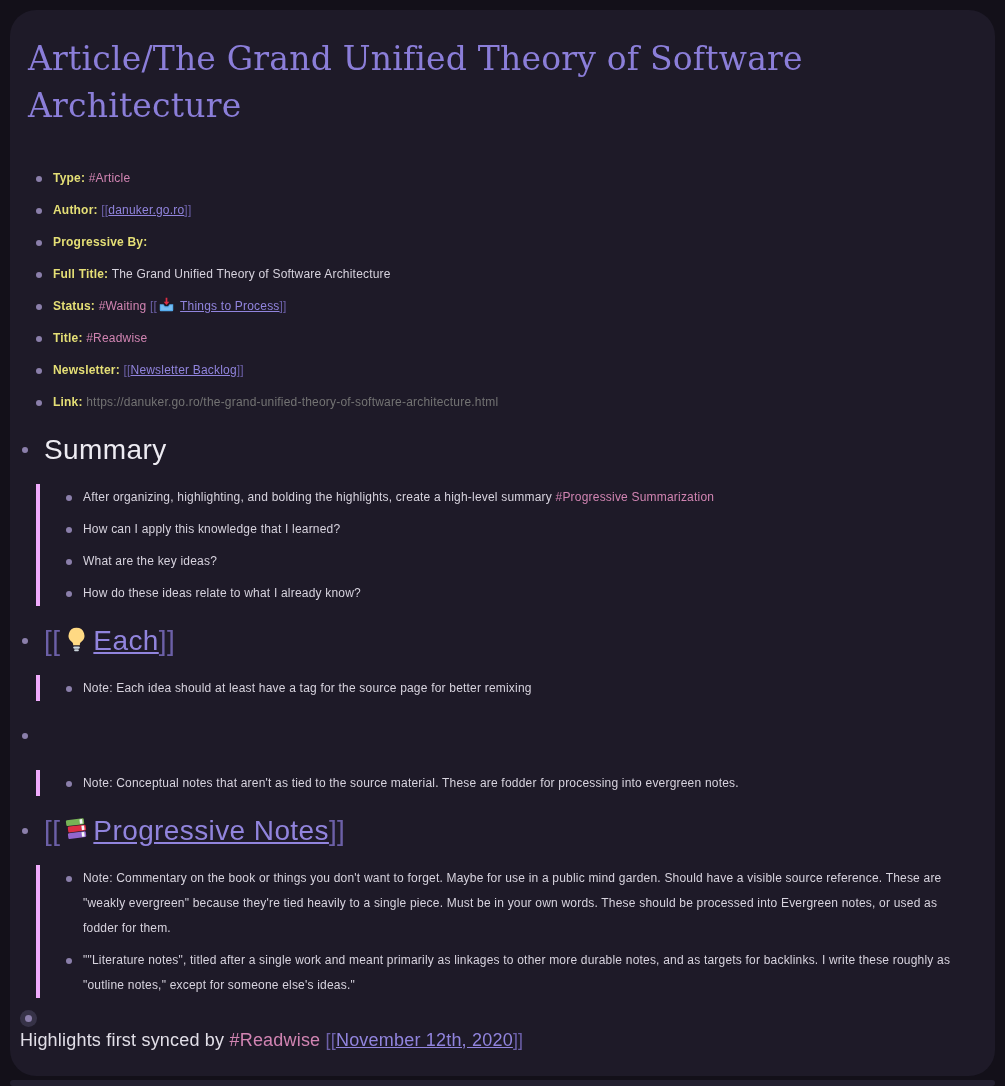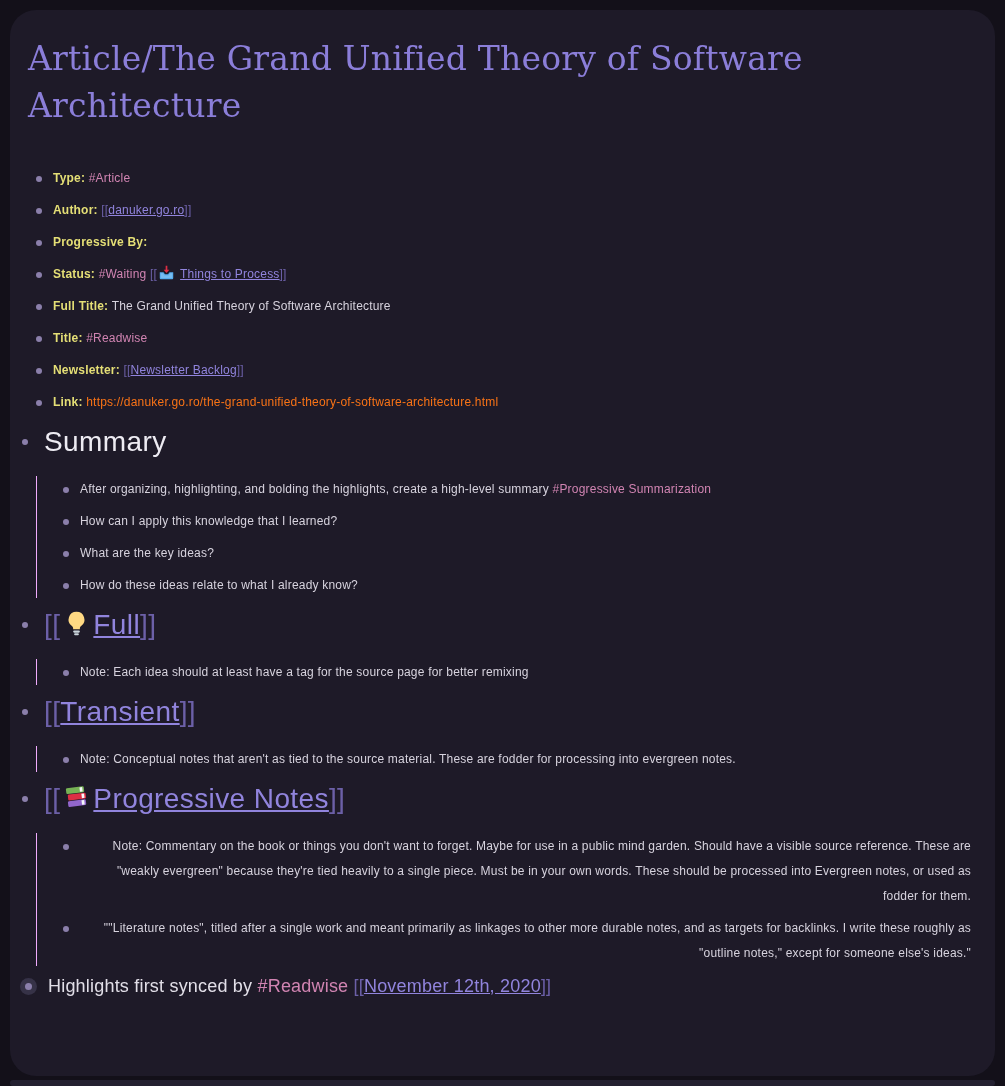--- a/index.html
+++ b/index.html
@@ -18,34 +18,34 @@
   }
 
   .row { display: flex; margin-bottom: 7px; }
   .dot { flex: none; width: 6px; height: 6px; border-radius: 50%; background: #8b7fab; margin: 10px 11px 0 0; cursor: pointer; }
   .content { font-size: 12px; line-height: 25px; color: #d7d3de; letter-spacing: .2px; max-width: 900px; }
 
   .meta-list { margin-left: 26px; }
 
   .label { color: #e5df76; font-weight: 700; }
   .tag { color: #d184b2; cursor: pointer; }
-  .url { color: #f97316; cursor: pointer; word-break: break-all; }
+  .url { color: #737373; cursor: pointer; word-break: break-all; }
   .wikilink { cursor: pointer; }
   .wikilink .inner { color: #9184dd; text-decoration: underline; }
   .bracket { color: #6c60a8; }
 
-  .section-heading-row { display: flex; align-items: center; margin: 8px 0 15px 12px; height: 38px; }
+  .section-heading-row { display: flex; align-items: center; margin: 16px 0 15px 12px; height: 38px; }
   .section-heading-row .dot { margin: 0 16px 0 0; }
   .heading-text { font-size: 28px; font-weight: 400; color: #edebf2; letter-spacing: .4px; line-height: 38px; cursor: pointer; }
   .heading-text .bracket { font-weight: 300; }
 
-  .children { margin-left: 26px; border-left: 1px solid #f0abfc; margin-bottom: 4px; padding-top: 1px; text-align: right; }
+  .children { margin-left: 26px; border-left: 4px solid #f0abfc; margin-bottom: 4px; padding-top: 1px; }
   .children .row { margin-left: 26px; }
 
-  .footer-row { display: flex; margin: 4px 0 0 10px; }
+  .footer-row { display: flex; margin: 4px 0 0 10px; flex-direction: column; }
   .ring { flex: none; width: 17px; height: 17px; border-radius: 50%; background: #363247;
           display: flex; align-items: center; justify-content: center; margin: 5px 11px 0 0; cursor: pointer; }
   .ring .core { width: 7px; height: 7px; border-radius: 50%; background: #8b7fab; }
   .footer-row .content { font-size: 18px; line-height: 27px; color: #e2dfe8; }
 
   .emoji { display: inline-block; vertical-align: -3px; }
   .emoji svg { display: block; }
   .emoji.inline svg { width: 17px; height: 17px; }
   .emoji.inline { margin: 0 5px 0 1px; }
   .emoji.heading svg { width: 27px; height: 27px; }
@@ -64,29 +64,29 @@
       <div class="row">
         <span class="dot"></span>
         <div class="content"><span class="label">Author:</span> <span class="wikilink"><span class="bracket">[[</span><span class="inner">danuker.go.ro</span><span class="bracket">]]</span></span></div>
       </div>
       <div class="row">
         <span class="dot"></span>
         <div class="content"><span class="label">Progressive By:</span></div>
       </div>
       <div class="row">
         <span class="dot"></span>
+        <div class="content"><span class="label">Full Title:</span> <span class="plain">The Grand Unified Theory of Software Architecture</span></div>
+      </div>
+      <div class="row">
+        <span class="dot"></span>
         <div class="content"><span class="label">Status:</span> <span class="tag">#Waiting</span> <span class="wikilink"><span class="bracket">[[</span><span class="emoji inline"><svg viewBox="0 0 24 24">
                 <path fill="#dd2e44" d="M10.8 2.5h2.4v5.5h2.8L12 12.6 8 8h2.8z"></path>
                 <path fill="#55acee" d="M2.5 11.5h5.2l2.1 3.1h4.4l2.1-3.1h5.2v8.2c0 1-.8 1.8-1.8 1.8H4.3c-1 0-1.8-.8-1.8-1.8z"></path>
                 <path fill="#b8dcf5" d="M4 13h3l2.1 3.1h5.8L17 13h3v6.8H4z" opacity=".35"></path>
               </svg></span><span class="inner">Things to Process</span><span class="bracket">]]</span></span></div>
-      </div>
-      <div class="row">
-        <span class="dot"></span>
-        <div class="content"><span class="label">Full Title:</span> <span class="plain">The Grand Unified Theory of Software Architecture</span></div>
       </div>
       <div class="row">
         <span class="dot"></span>
         <div class="content"><span class="label">Title:</span> <span class="tag">#Readwise</span></div>
       </div>
       <div class="row">
         <span class="dot"></span>
         <div class="content"><span class="label">Newsletter:</span> <span class="wikilink"><span class="bracket">[[</span><span class="inner">Newsletter Backlog</span><span class="bracket">]]</span></span></div>
       </div>
       <div class="row">
@@ -119,33 +119,32 @@
           </div>
         </div>
       </div>
       <div>
         <div class="section-heading-row">
           <span class="dot"></span>
           <div class="heading-text"><span class="wikilink"><span class="bracket">[[</span><span class="emoji heading"><svg viewBox="0 0 24 24">
                   <path fill="#ffd983" d="M12 1.5a7 7 0 0 0-4.1 12.7c.7.5 1.1 1.3 1.1 2.1v.9h6v-.9c0-.8.4-1.6 1.1-2.1A7 7 0 0 0 12 1.5z"></path>
                   <rect x="9" y="18.2" width="6" height="2" rx="1" fill="#ccd6dd"></rect>
                   <rect x="9.9" y="20.7" width="4.2" height="1.7" rx=".85" fill="#ccd6dd"></rect>
-                </svg></span><span class="inner">Full</span><span class="bracket">]]</span></span></div>
+                </svg></span><span class="inner">Each</span><span class="bracket">]]</span></span></div>
         </div>
         <div class="children">
           <div class="row">
             <span class="dot"></span>
             <div class="content"><span class="plain">Note: Each idea should at least have a tag for the source page for better remixing</span></div>
           </div>
         </div>
       </div>
       <div>
         <div class="section-heading-row">
           <span class="dot"></span>
-          <div class="heading-text"><span class="wikilink"><span class="bracket">[[</span><span class="inner">Transient</span><span class="bracket">]]</span></span></div>
         </div>
         <div class="children">
           <div class="row">
             <span class="dot"></span>
             <div class="content"><span class="plain">Note: Conceptual notes that aren't as tied to the source material. These are fodder for processing into evergreen notes.</span></div>
           </div>
         </div>
       </div>
       <div>
         <div class="section-heading-row">

